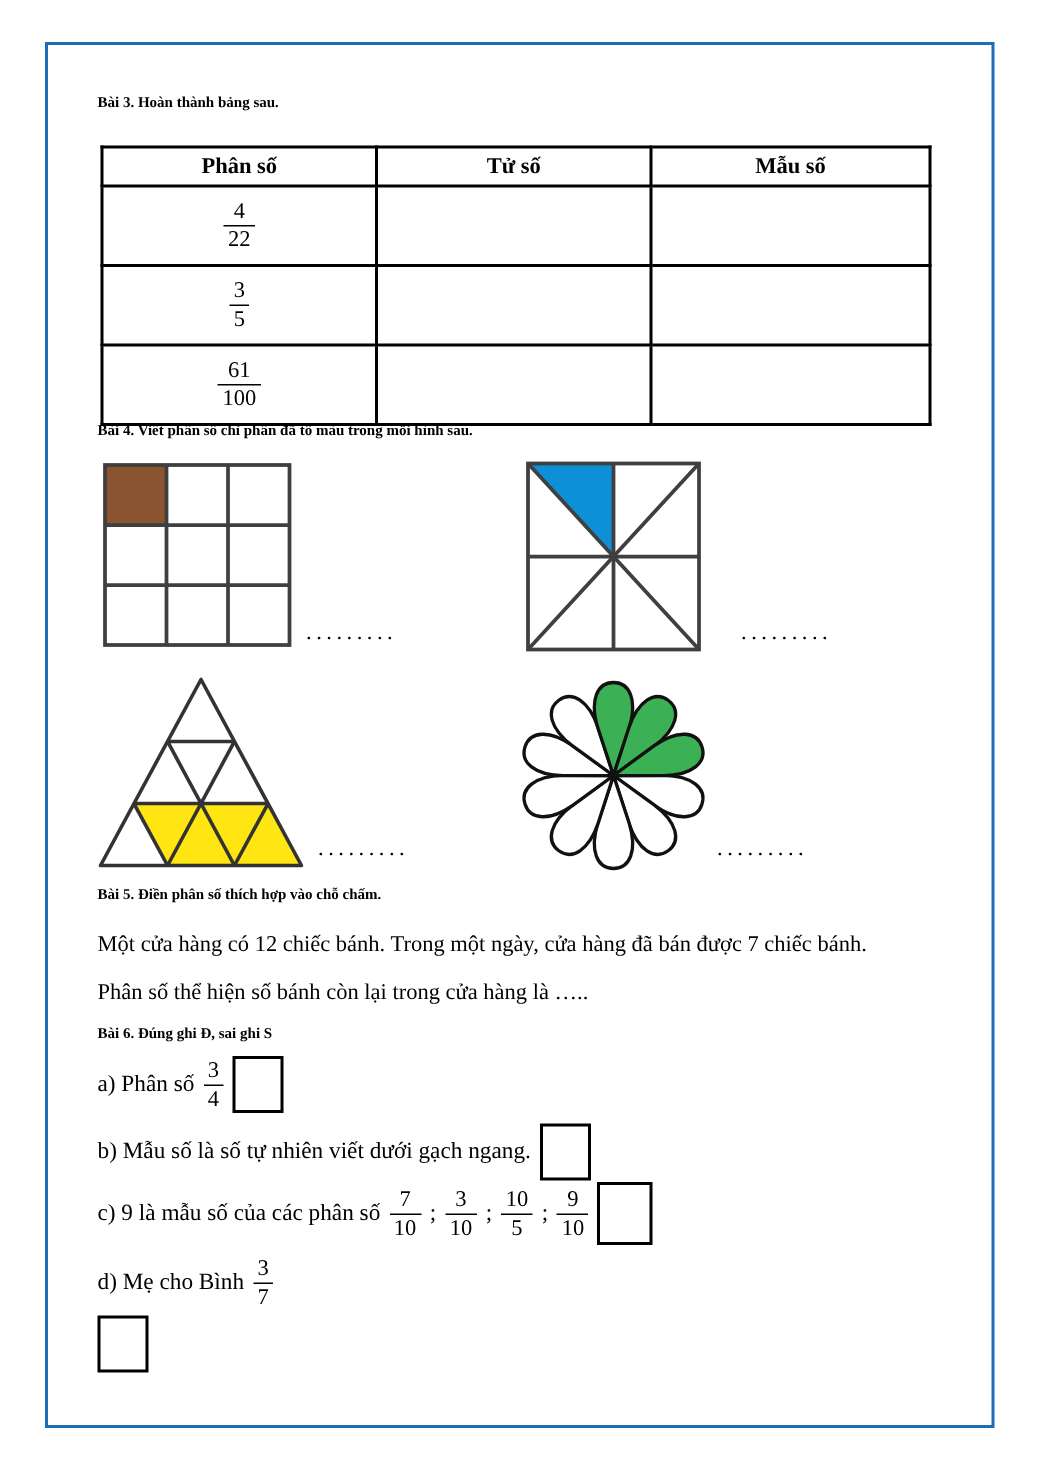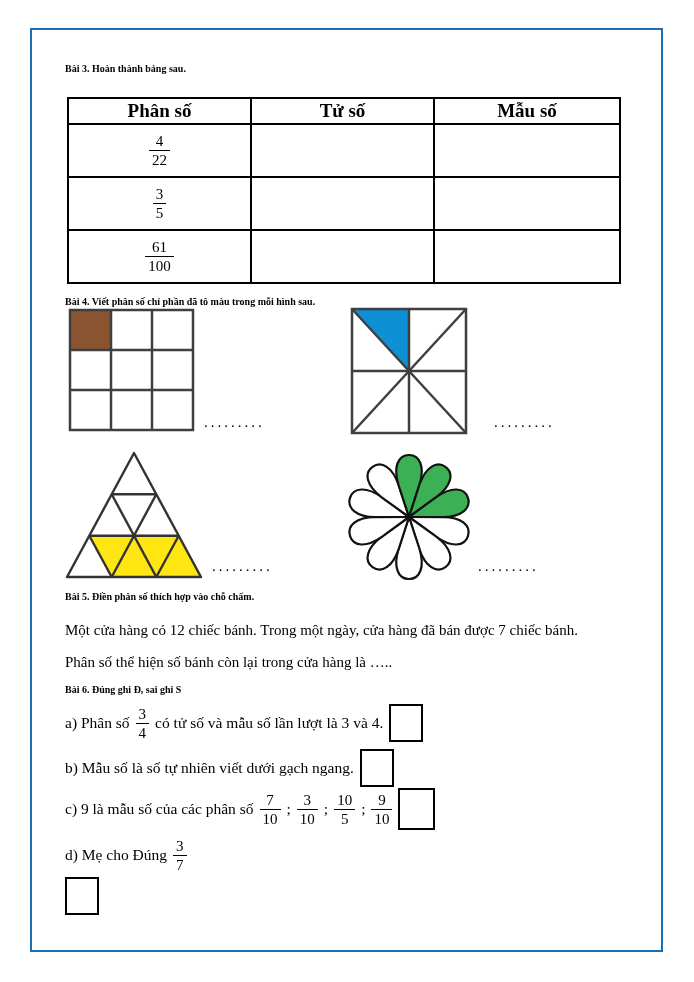--- a/index.html
+++ b/index.html
@@ -5,21 +5,21 @@
   html,body{margin:0;padding:0;}
   body{width:694px;height:982px;background:#ffffff;position:relative;
        font-family:"Liberation Serif",serif;color:#000;overflow:hidden;}
   .abs{position:absolute;}
   .heading{font-weight:bold;font-size:10px;white-space:nowrap;}
   .bodytext{font-size:15px;white-space:nowrap;}
   .page-frame{left:30px;top:28px;width:633px;height:924px;border:2px solid #1b6db6;box-sizing:border-box;}
   
   .ftable{border-collapse:collapse;table-layout:fixed;}
   .ftable th,.ftable td{border:2px solid #000;text-align:center;vertical-align:middle;padding:0;}
-  .ftable th{height:24px;font-size:19px;font-weight:bold;}
+  .ftable th{height:24px;font-size:15px;font-weight:bold;}
   .ftable td{height:51px;}
   .col1{width:181px;} .col2{width:181px;} .col3{width:184px;}
   
   .frac{display:inline-block;text-align:center;font-size:15px;line-height:1.2;vertical-align:middle;}
   .frac .num,.frac .den{display:block;padding:0 3px;}
   .frac .den{border-top:1.4px solid #000;}
   
   .dots{font-size:15px;letter-spacing:3px;white-space:nowrap;}
   .answer-box{width:30px;height:34px;border:2px solid #000;display:inline-block;flex:0 0 auto;background:#fff;}
   .itemrow{position:absolute;display:flex;align-items:center;gap:6px;white-space:nowrap;font-size:15.5px;}
@@ -65,21 +65,21 @@
         <span class="num">61</span>
         <span class="den">100</span>
       </span>
     </td>
     <td></td>
     <td></td>
   </tr>
 </tbody>
   </table>
 
-<div class="abs heading" style="left:65px;top:296px;">Bài 4. Viết phân số chỉ phần đã tô màu trong mỗi hình sau.</div>
+<div class="abs heading" style="left:65px;top:282px;">Bài 4. Viết phân số chỉ phần đã tô màu trong mỗi hình sau.</div>
 
 <svg class="abs" style="left:68px;top:308px;" width="127" height="124" viewBox="0 0 127 124">
   <rect x="2" y="2" width="123" height="120" fill="#ffffff" stroke="none"></rect>
   <rect x="2" y="2" width="41" height="40" fill="#8a5430"></rect>
   <g stroke="#3f3f3f" stroke-width="2.5" fill="none">
     <rect x="2" y="2" width="123" height="120"></rect>
     <line x1="43" y1="2" x2="43" y2="122"></line>
     <line x1="84" y1="2" x2="84" y2="122"></line>
     <line x1="2" y1="42" x2="125" y2="42"></line>
     <line x1="2" y1="82" x2="125" y2="82"></line>
@@ -136,21 +136,20 @@
 <div class="abs bodytext" style="left:65px;top:654px;">Phân số thể hiện số bánh còn lại trong cửa hàng là …..</div>
 
 <div class="abs heading" style="left:65px;top:684px;">Bài 6. Đúng ghi Đ, sai ghi S</div>
 
 <div class="itemrow" style="left:65px;top:701px;height:44px;">
   <span>a) Phân số</span>
   <span class="frac">
     <span class="num">3</span>
     <span class="den">4</span>
   </span>
-  <span>có tử số và mẫu số lần lượt là 3 và 4.</span>
   <span class="answer-box"></span>
 </div>
 
 <div class="itemrow" style="left:65px;top:747px;height:42px;">
   <span>b) Mẫu số là số tự nhiên viết dưới gạch ngang.</span>
   <span class="answer-box"></span>
 </div>
 
 <div class="itemrow" style="left:65px;top:786px;height:46px;">
   <span>c) 9 là mẫu số của các phân số</span>
@@ -170,21 +169,21 @@
   </span>
   <span>;</span>
   <span class="frac">
     <span class="num">9</span>
     <span class="den">10</span>
   </span>
   <span class="answer-box" style="height:38px;width:33px;"></span>
 </div>
 
 <div class="itemrow" style="left:65px;top:833px;height:44px;">
-  <span>d) Mẹ cho Đúng</span>
+  <span>d) Mẹ cho Bình</span>
   <span class="frac">
     <span class="num">3</span>
     <span class="den">7</span>
   </span>
 </div>
 
 <div class="itemrow" style="left:65px;top:876px;height:40px;">
   <span class="answer-box"></span>
 </div>
 

